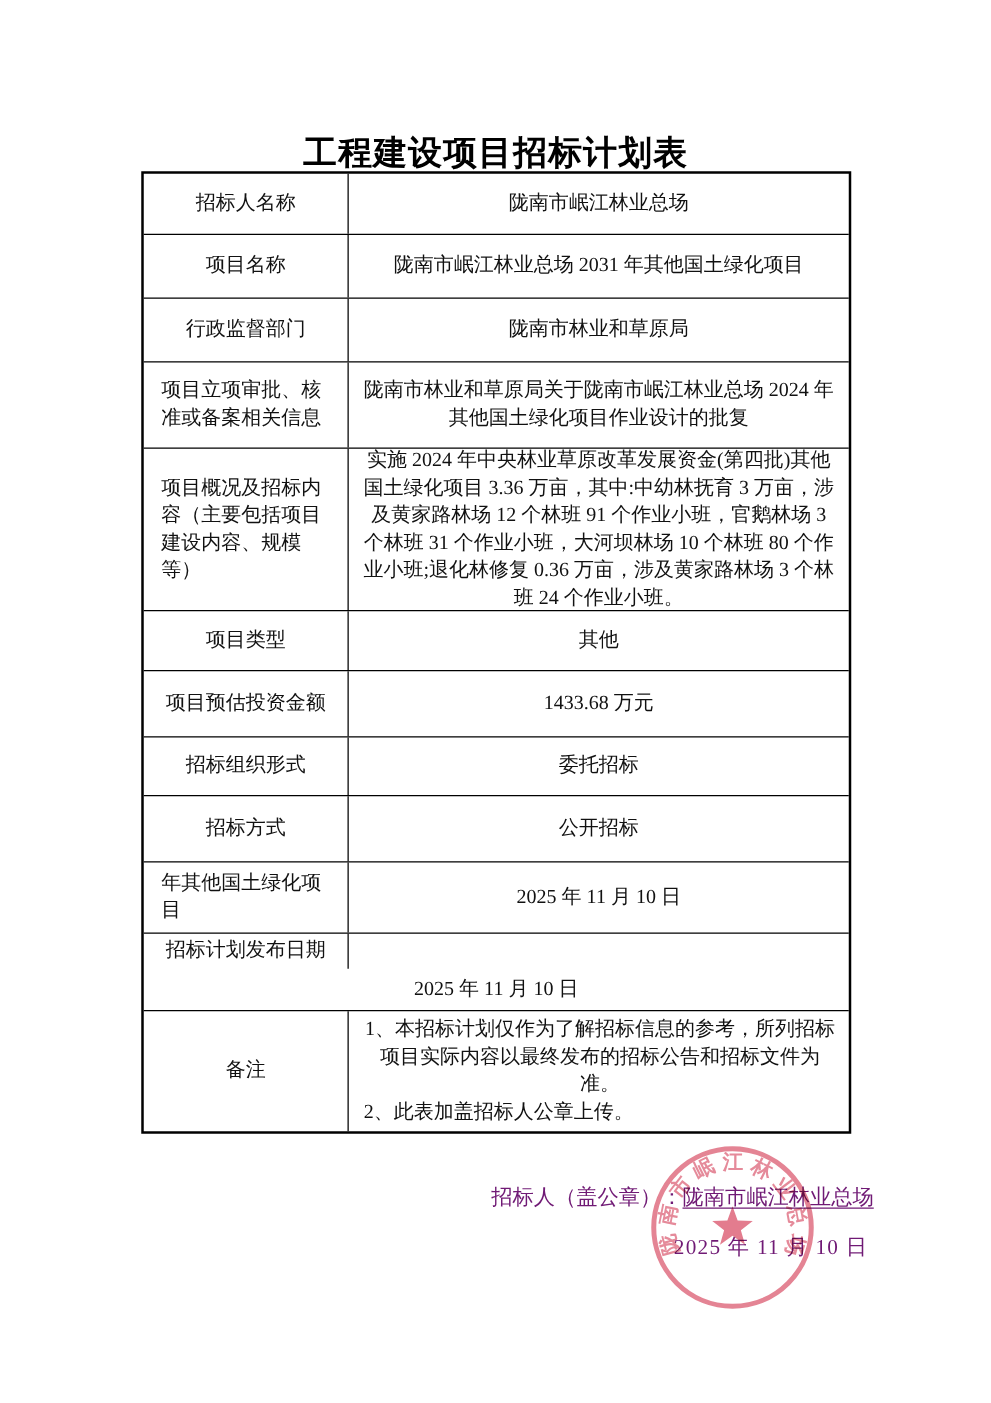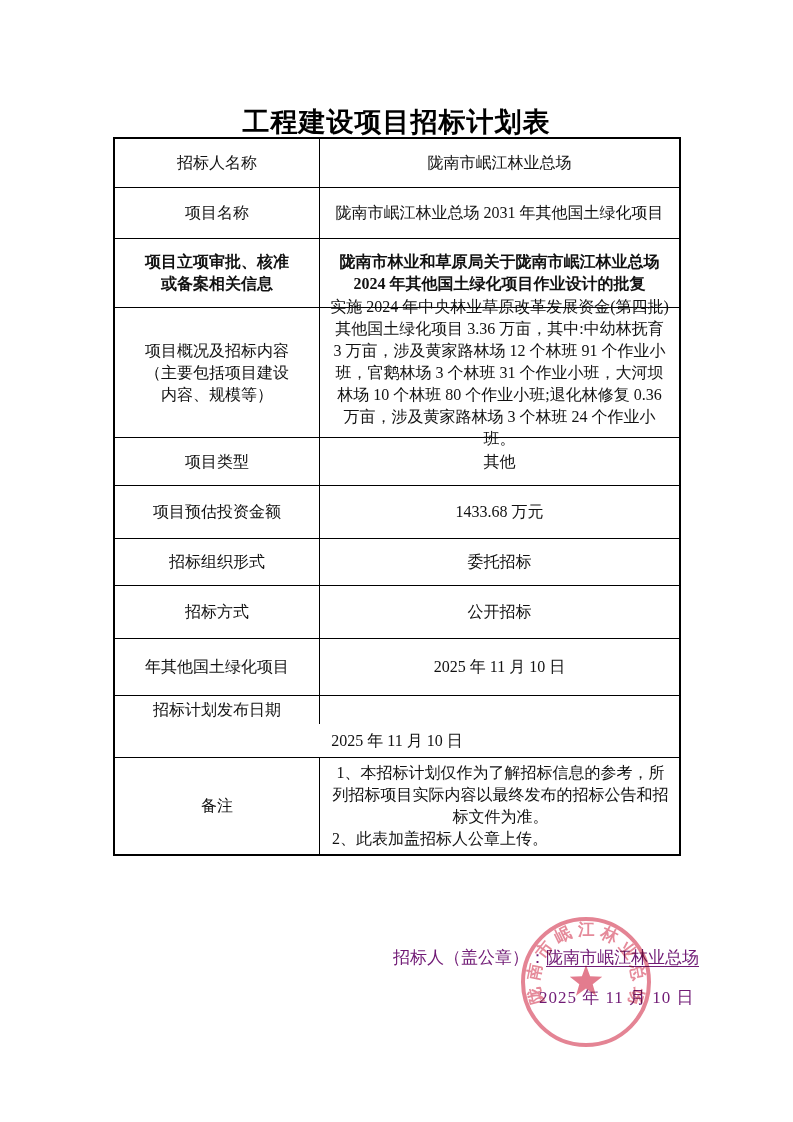--- a/index.html
+++ b/index.html
@@ -16,23 +16,23 @@
     letter-spacing:1px; color:#000;
   }
   .plan-table {
     position:absolute; left:113px; top:137px; width:568px;
     border:2px solid #000; background:#fff;
   }
   .tr { display:flex; border-bottom:1.5px solid #000; }
   .tr:last-child { border-bottom:none; }
   .td { font-size:16px; line-height:22px; color:#111; }
   .td.label {
-    width:205px; border-right:1.5px solid #000;
+    width:164px; border-right:1.5px solid #000;
     display:flex; align-items:center; justify-content:center;
-    text-align:center; padding:3px 30px;
+    text-align:left; padding:3px 14px;
   }
   .td.value {
     flex:1; display:flex; flex-direction:column;
     align-items:center; justify-content:center;
     text-align:center; padding:3px 10px;
   }
   .td.value.left { align-items:flex-start; text-align:center; padding-left:12px; }
   .footer {
     position:absolute; left:393px; top:946px; font-size:17px; line-height:24px;
     color:#701a75; white-space:nowrap;
@@ -56,22 +56,26 @@
     <div class="tr" style="height: 49px;">
       <div class="td label">招标人名称</div>
       <div class="td value">陇南市岷江林业总场</div>
     </div>
 
     <div class="tr" style="height: 51px;">
       <div class="td label">项目名称</div>
       <div class="td value">陇南市岷江林业总场 2031 年其他国土绿化项目</div>
     </div>
 
+    <div class="tr" style="height: 51px;">
+      <div class="td label">行政监督部门</div>
+      <div class="td value">陇南市林业和草原局</div>
+    </div>
 
-    <div class="tr" style="height: 69px; font-weight: bold;">
+    <div class="tr" style="height: 69px;">
       <div class="td label">项目立项审批、核准或备案相关信息</div>
       <div class="td value">陇南市林业和草原局关于陇南市岷江林业总场 2024 年其他国土绿化项目作业设计的批复</div>
     </div>
 
     <div class="tr" style="height: 130px;">
       <div class="td label">项目概况及招标内容（主要包括项目建设内容、规模等）</div>
       <div class="td value">实施 2024 年中央林业草原改革发展资金(第四批)其他国土绿化项目 3.36 万亩，其中:中幼林抚育 3 万亩，涉及黄家路林场 12 个林班 91 个作业小班，官鹅林场 3 个林班 31 个作业小班，大河坝林场 10 个林班 80 个作业小班;退化林修复 0.36 万亩，涉及黄家路林场 3 个林班 24 个作业小班。</div>
     </div>
 
     <div class="tr" style="height: 48px;">

